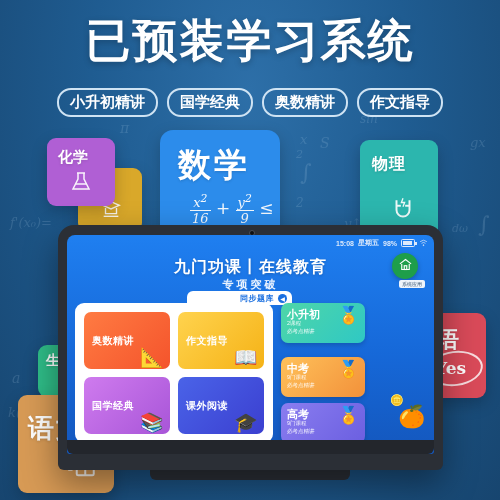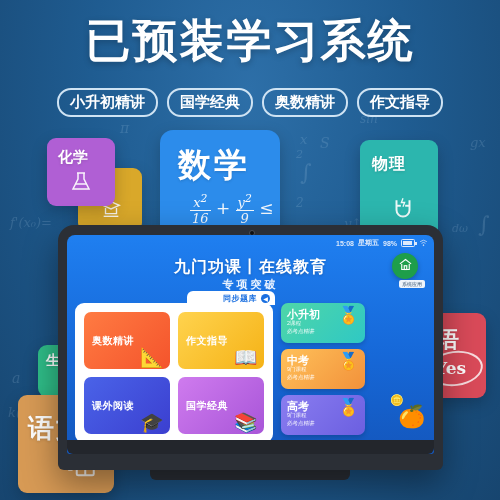--- a/index.html
+++ b/index.html
@@ -140,21 +140,21 @@
 
   
   .panel{
     position:absolute;left:8px;top:68px;width:198px;height:140px;
     background:#ffffff;border-radius:9px;
     padding:9px;box-sizing:border-box;
     display:grid;grid-template-columns:1fr 1fr;grid-template-rows:1fr 1fr;gap:8px;
   }
   .tab-sync{
     position:absolute;left:120px;top:56px;height:14px;
-    background:#ffffff;border-radius:6px 6px 0 0;width:88px;
+    background:#ffffff;border-radius:6px 6px 0 0;width:105px;
     display:flex;align-items:center;justify-content:flex-end;padding-right:5px;box-sizing:border-box;
   }
   .tab-sync .lbl{color:#1a6fe0;font-size:8px;font-weight:bold;letter-spacing:.5px;}
   .tab-sync .arw{
     margin-left:4px;width:9px;height:9px;border-radius:50%;background:#1a6fe0;
     color:#fff;font-size:6px;display:flex;align-items:center;justify-content:center;
   }
   .tile{
     border-radius:7px;position:relative;display:flex;align-items:center;
     padding-left:8px;box-sizing:border-box;overflow:hidden;
@@ -172,21 +172,21 @@
     display:flex;flex-direction:column;gap:6px;
   }
   .scard{
     height:40px;border-radius:7px;position:relative;padding:5px 6px;box-sizing:border-box;
     box-shadow:0 2px 5px rgba(0,0,0,.18);
   }
   .scard .nm{color:#fff;font-size:11px;font-weight:bold;display:block;line-height:1.1;}
   .scard .d1,.scard .d2{color:rgba(255,255,255,.92);font-size:5.5px;display:block;line-height:1.35;}
   .scard .medal{position:absolute;right:5px;top:4px;font-size:17px;line-height:1;}
   #scard-0{background:linear-gradient(135deg,#4fd6a8,#2fc8c4);}
-  #scard-1{background:linear-gradient(135deg,#ffc15a,#f2913a);}
+  #scard-1{background:linear-gradient(135deg,#ffc15a,#f2913a);margin-top:8px;}
   #scard-2{background:linear-gradient(135deg,#8a7df0,#6b5fe0);}
 
   .mascot{position:absolute;right:8px;bottom:26px;font-size:22px;line-height:1;}
   .coin{position:absolute;right:30px;bottom:48px;font-size:11px;line-height:1;}
 
   .dots{
     position:absolute;left:0;right:0;bottom:6px;display:flex;justify-content:center;gap:4px;
   }
   .dot{width:5px;height:5px;border-radius:50%;background:#a9c8ea;}
   .dot.on{background:#2ecc5e;}
@@ -355,27 +355,27 @@
 
       <div class="panel">
         <div class="tile" id="tile-0">
           <span class="lab">奥数精讲</span>
           <span class="emo">📐</span>
         </div>
         <div class="tile" id="tile-1">
           <span class="lab">作文指导</span>
           <span class="emo">📖</span>
         </div>
+        <div class="tile" id="tile-2">
+          <span class="lab">国学经典</span>
+          <span class="emo">📚</span>
+        </div>
         <div class="tile" id="tile-3">
           <span class="lab">课外阅读</span>
           <span class="emo">🎓</span>
-        </div>
-        <div class="tile" id="tile-2">
-          <span class="lab">国学经典</span>
-          <span class="emo">📚</span>
         </div>
       </div>
 
       <div class="stagecards">
         <div class="scard" id="scard-0">
           <span class="nm">小升初</span>
           <span class="d1">2课程</span>
           <span class="d2">必考点精讲</span>
           <span class="medal">🏅</span>
         </div>

